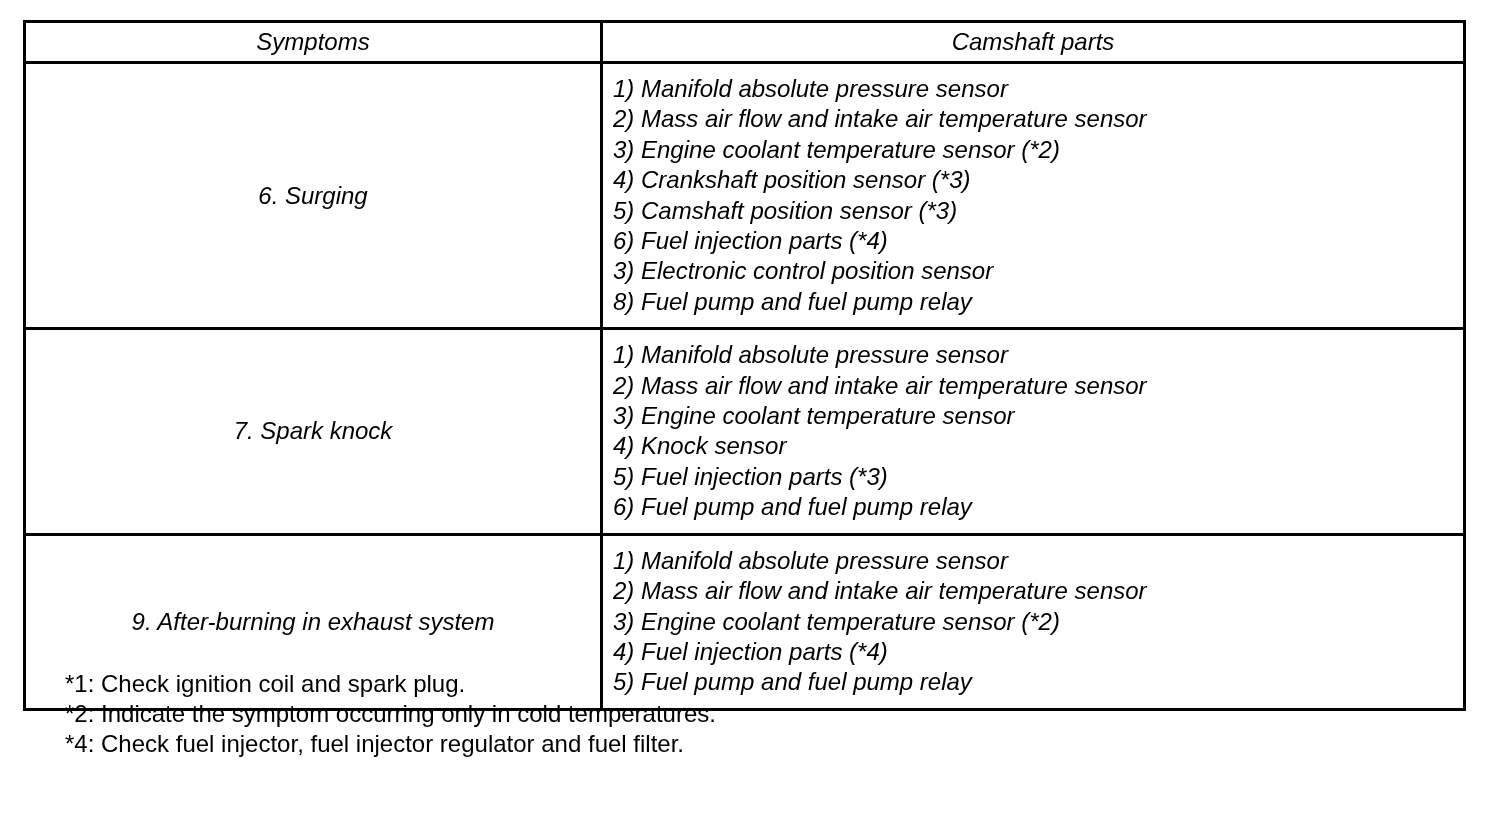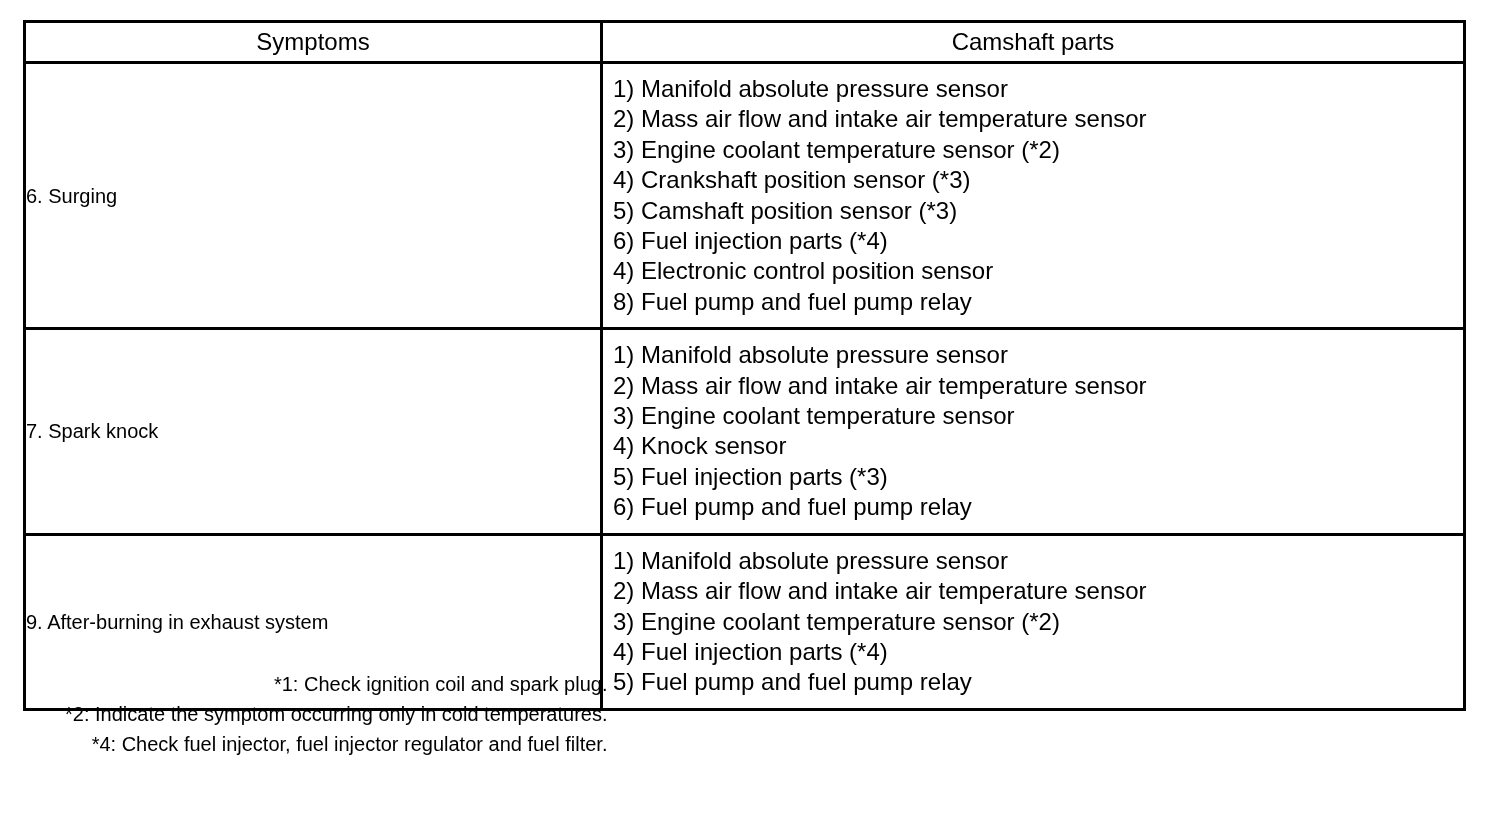--- a/index.html
+++ b/index.html
@@ -22,20 +22,21 @@
   }
 
   
   .dtc-table {
     position: absolute;
     left: 23px;
     top: 20px;
     width: 1440px;
     border-collapse: collapse;
     table-layout: fixed;
+    font-style: italic;
   }
   .dtc-table col.col-sym { width: 577px; }
   .dtc-table col.col-parts { width: 863px; }
 
   .dtc-table th,
   .dtc-table td {
     border: 3px solid #000000;
     padding: 0;
     vertical-align: middle;
     font-weight: normal;
@@ -43,22 +44,22 @@
 
   .hdr-cell {
     text-align: center;
     font-size: 24px;
     line-height: 38px;
     height: 38px;
     padding: 0 4px;
   }
 
   .sym-cell {
-    text-align: left;
-    font-size: 20px;
+    text-align: center;
+    font-size: 24px;
     line-height: 30px;
     padding: 0 0 0 14px;
   }
 
   .parts-cell {
     text-align: left;
     padding: 12px 0 12px 14px;
     vertical-align: top;
   }
 
@@ -76,24 +77,23 @@
   
   .footnotes {
     position: absolute;
     left: 65px;
     top: 669px;
     margin: 0;
     padding: 0;
     list-style: none;
   }
   .footnotes li {
-    font-size: 20px;
+    font-size: 24px;
     line-height: 30.2px;
     white-space: nowrap;
-    text-align: right;
   }
 </style>
 </head>
 <body>
 
 <div class="page">
 
   <table class="dtc-table">
     <colgroup>
       <col class="col-sym">
@@ -110,21 +110,21 @@
       <tr>
         <td class="sym-cell">6. Surging</td>
         <td class="parts-cell">
           <ul class="parts-list">
             <li>1) Manifold absolute pressure sensor</li>
             <li>2) Mass air flow and intake air temperature sensor</li>
             <li>3) Engine coolant temperature sensor (*2)</li>
             <li>4) Crankshaft position sensor (*3)</li>
             <li>5) Camshaft position sensor (*3)</li>
             <li>6) Fuel injection parts (*4)</li>
-            <li>4) Electronic control position sensor</li>
+            <li>3) Electronic control position sensor</li>
             <li>8) Fuel pump and fuel pump relay</li>
           </ul>
         </td>
       </tr>
 
       <tr>
         <td class="sym-cell">7. Spark knock</td>
         <td class="parts-cell">
           <ul class="parts-list">
             <li>1) Manifold absolute pressure sensor</li>

